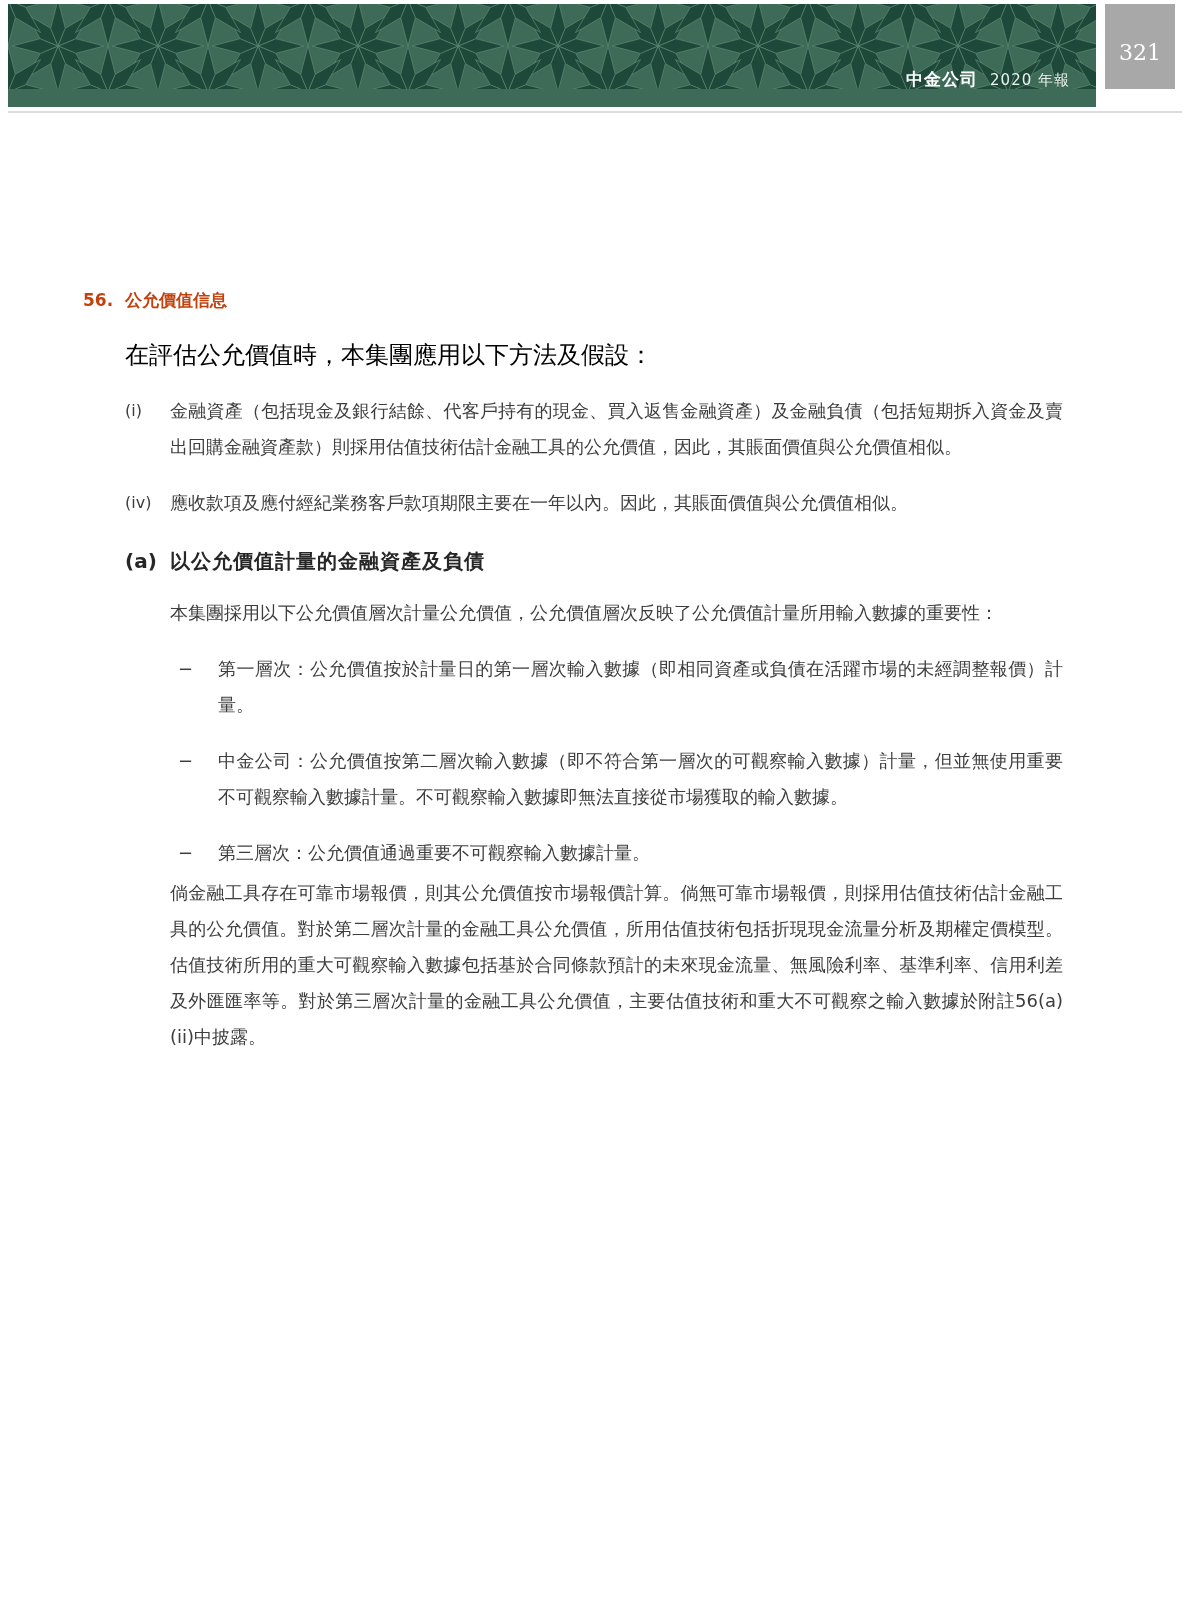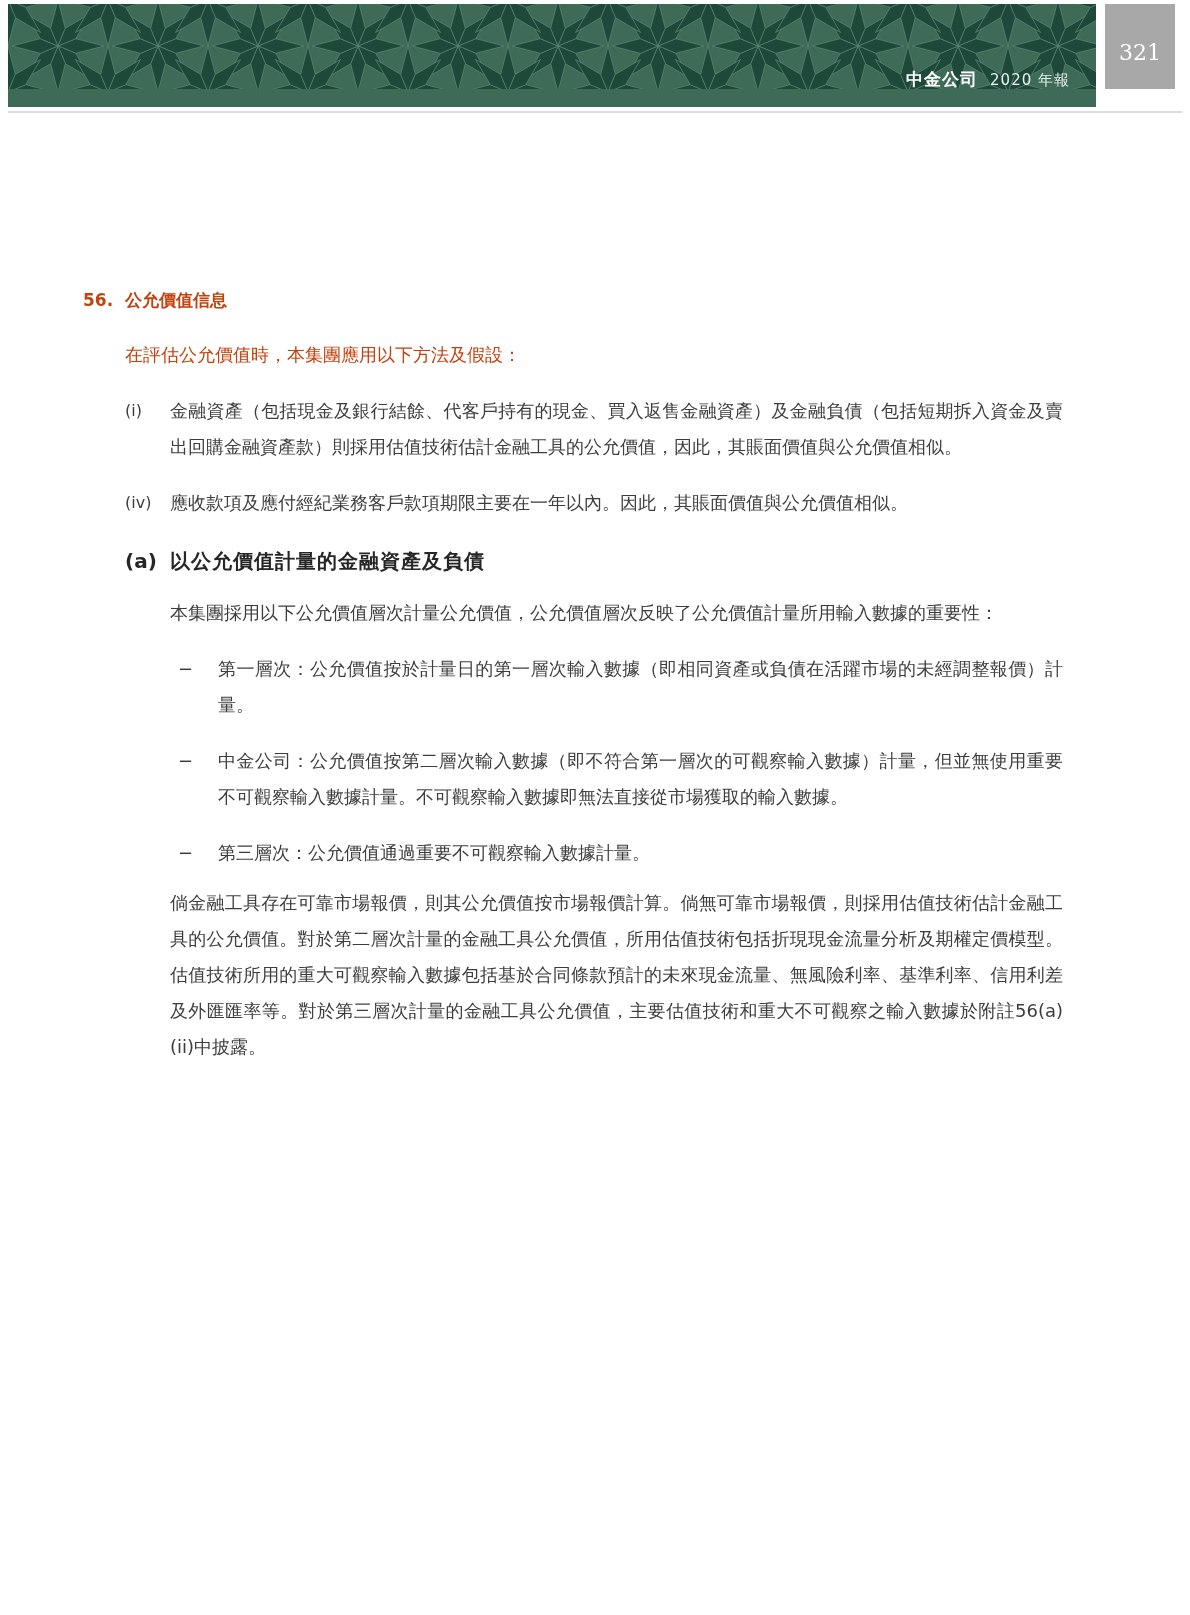--- a/index.html
+++ b/index.html
@@ -22,36 +22,36 @@
     width:70px;height:85px;background:#A8A8A8;color:#ffffff;
     font-family:"DejaVu Serif","Liberation Serif",serif;font-size:22px;
     display:flex;align-items:center;justify-content:center;padding-top:12px;box-sizing:border-box;
   }
   .header-rule{margin:4px 8px 0 8px;border-top:2px solid #dcdcdc;height:0;}
   
   .content{margin:172px 127px 0 83px;}
   .sec-title{display:flex;color:#c2410c;font-weight:bold;font-size:17px;line-height:30px;}
   .sec-num{width:42px;flex:none;}
   .sec-body{margin-left:42px;margin-top:22px;}
-  .intro{font-size:18px;line-height:36px;color:#c2410c;}
+  .intro{font-size:24px;line-height:36px;color:#000000;}
   .plist{margin-top:20px;display:flex;flex-direction:column;gap:20px;}
   .pitem{display:flex;font-size:18px;line-height:36px;}
   .plabel{width:45px;flex:none;font-size:16px;}
   .ptext{flex:1;text-align:justify;}
   .subsection{margin-top:26px;}
   .sub-head{display:flex;font-size:20px;font-weight:bold;color:#262626;line-height:28px;}
   .sub-label{width:45px;flex:none;}
   .sub-title{flex:1;letter-spacing:1px;}
   .sub-body{margin-left:45px;margin-top:20px;}
   .sub-intro{font-size:18px;line-height:36px;}
   .bullets{margin-top:20px;margin-left:8px;display:flex;flex-direction:column;gap:20px;}
   .bullet{display:flex;font-size:18px;line-height:36px;}
   .bmark{width:40px;flex:none;}
   .btext{flex:1;text-align:justify;}
-  .closing{margin-top:14px;font-size:18px;line-height:36px;text-align:justify;}
+  .closing{margin-top:4px;font-size:18px;line-height:36px;text-align:justify;}
 </style>
 </head>
 <body>
 
 <div class="header-wrap">
   <div class="band">
     <svg id="band-svg" width="1100" height="85" viewBox="0 0 1100 85">
         <polygon points="50,42 67.50015888605482,34.60105149613564 96,42 67.50015888605482,49.39894850386436" fill="#1E4839" stroke="#5A8471" stroke-width="0.8"></polygon>
         <polygon points="50,42 67.60632768090393,49.14263435943883 82.5269119345812,74.5269119345812 57.14263435943883,59.60632768090393" fill="#1E4839" stroke="#5A8471" stroke-width="0.8"></polygon>
         <polygon points="50,42 57.39894850386436,59.50015888605482 50,88 42.60105149613564,59.50015888605482" fill="#1E4839" stroke="#5A8471" stroke-width="0.8"></polygon>

